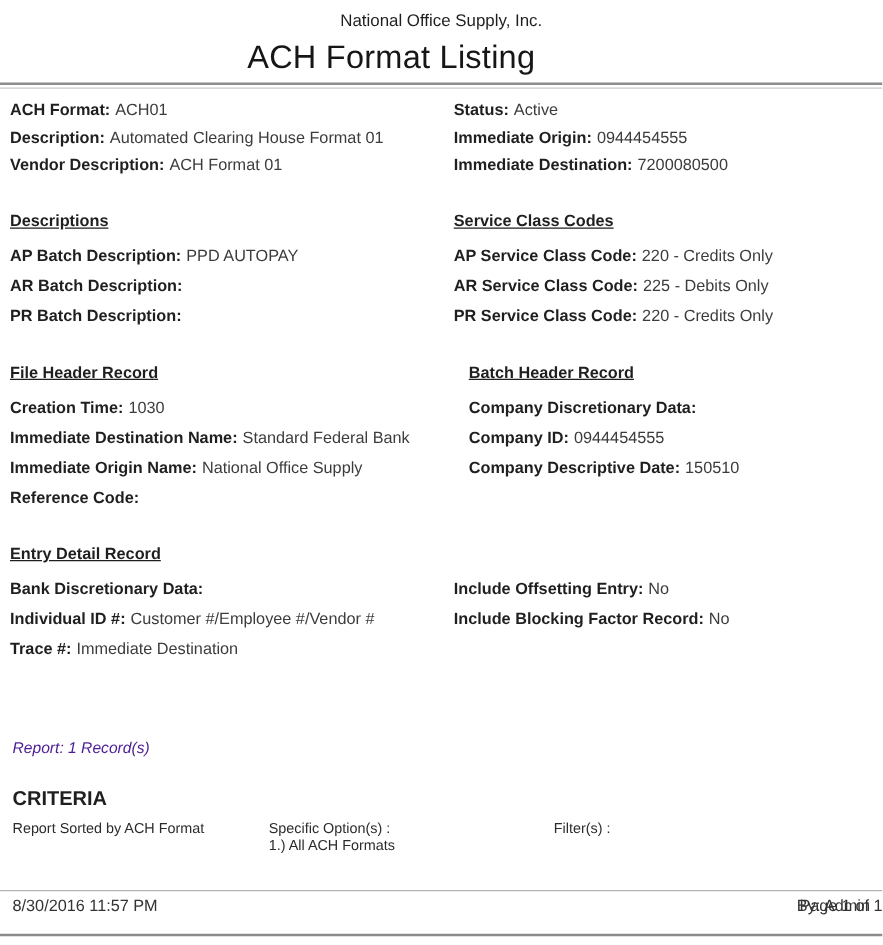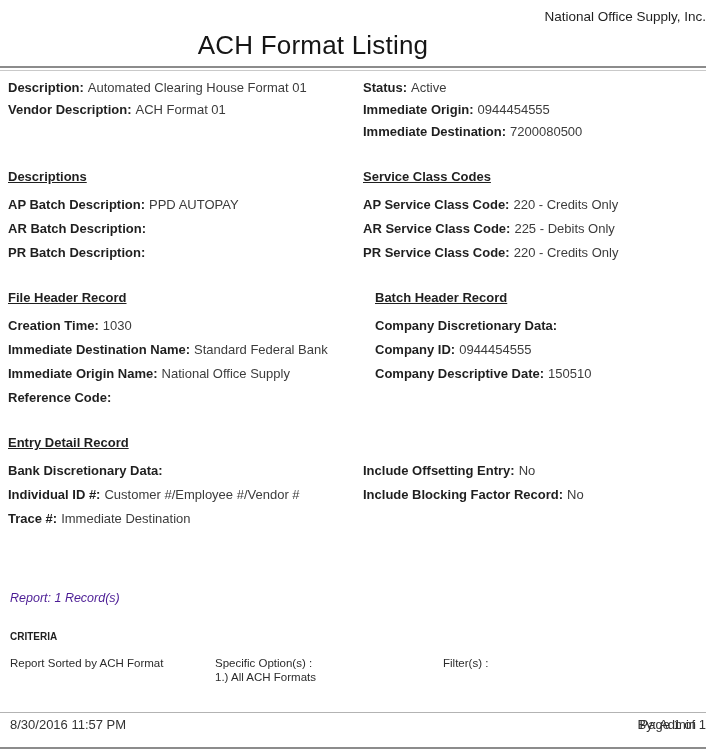--- a/index.html
+++ b/index.html
@@ -2,52 +2,55 @@
 <html style="--rule-dark: #8c8c8c; --rule-light: #c9c9c9; --footer-rule: #b3b3b3;"><head>
 <meta charset="utf-8">
 <style>
   html,body{margin:0;padding:0;background:#fff;}
   body{
     width:706px;height:756px;position:relative;overflow:hidden;
     font-family:"Liberation Sans","DejaVu Sans",sans-serif;
     color:#202020;
   }
   .center-text{text-align:center;}
-  .company{position:absolute;top:9px;left:0;width:706px;font-size:13.5px;color:#1f1f1f;text-align:right;}
+  .company{position:absolute;top:9px;left:0;width:706px;font-size:13.5px;color:#1f1f1f;}
   .report-title{position:absolute;top:30px;left:0;width:626px;font-size:26px;font-weight:400;color:#161616;letter-spacing:0.2px;}
   .rule-dark{position:absolute;left:0;width:706px;height:2px;background:var(--rule-dark,#8c8c8c);}
   .rule-light{position:absolute;left:0;width:706px;height:1px;background:var(--rule-light,#c9c9c9);}
   .block{position:absolute;font-size:13px;}
   .row{height:14px;line-height:14px;margin-bottom:8px;white-space:nowrap;}
   .row24{height:14px;line-height:14px;margin-bottom:10px;white-space:nowrap;}
   .lbl{font-weight:bold;color:#1f1f1f;margin-right:4px;}
   .val{color:#3c3c3c;}
   .sec-heading{font-weight:bold;text-decoration:underline;color:#1f1f1f;height:14px;line-height:14px;margin-bottom:14px;white-space:nowrap;}
   .report-summary{position:absolute;left:10px;top:591px;font-size:12.5px;font-style:italic;color:#4c1d95;}
-  .criteria-heading{position:absolute;left:10px;top:631px;font-size:10px;font-weight:bold;color:#1f1f1f;}
+  .criteria-heading{position:absolute;left:10px;top:631px;font-size:16px;font-weight:bold;color:#1f1f1f;}
   .criteria-row{position:absolute;left:0;top:657px;width:706px;font-size:11.5px;color:#2b2b2b;}
   .crit-sorted{position:absolute;left:10px;top:0;}
   .crit-options{position:absolute;left:215px;top:0;line-height:13.5px;}
   .crit-filters{position:absolute;left:443px;top:0;}
   .footer-rule{position:absolute;left:0;top:712px;width:706px;height:1px;background:var(--footer-rule,#b3b3b3);}
   .footer{position:absolute;left:0;top:718px;width:706px;font-size:13px;color:#333;height:14px;line-height:14px;}
   .footer .f-left{position:absolute;left:10px;}
   .footer .f-center{position:absolute;left:0;width:706px;text-align:right;}
   .footer .f-right{position:absolute;right:10px;margin-left:27px;}
   .bottom-rule{position:absolute;left:0;top:747px;width:706px;height:2px;background:var(--rule-dark,#949494);}
 </style>
 </head>
 <body>
 
 <div class="company center-text">National Office Supply, Inc.</div>
 <div class="report-title center-text">ACH Format Listing</div>
 <div class="rule-dark" style="top:66px;"></div>
 <div class="rule-light" style="top:70px;"></div>
 
 <div class="block" style="left:8px;top:81px;">
+  <div class="row">
+    <span class="lbl">ACH Format:</span><span class="val">ACH01</span>
+  </div>
   <div class="row">
     <span class="lbl">Description:</span><span class="val">Automated Clearing House Format 01</span>
   </div>
   <div class="row">
     <span class="lbl">Vendor Description:</span><span class="val">ACH Format 01</span>
   </div>
 </div>
 
 <div class="block" style="left:363px;top:81px;">
   <div class="row">

